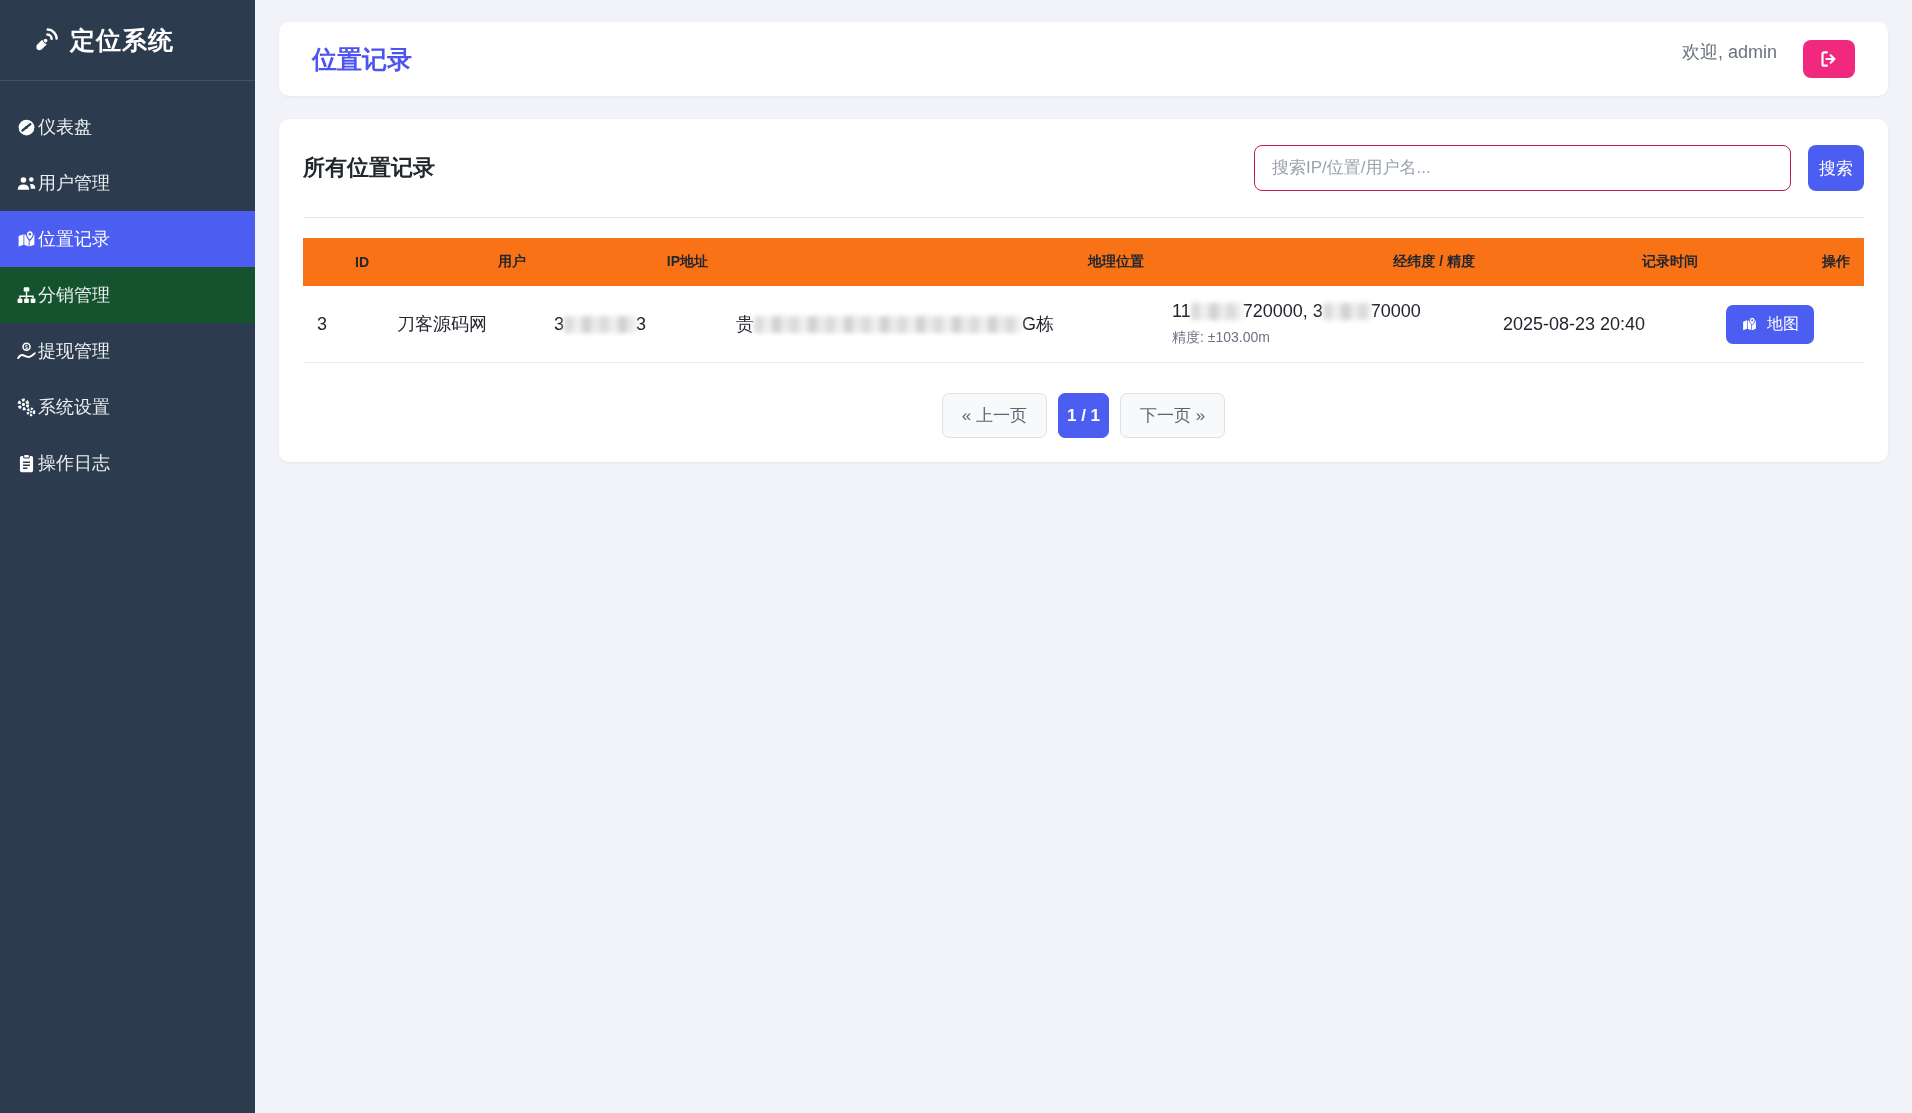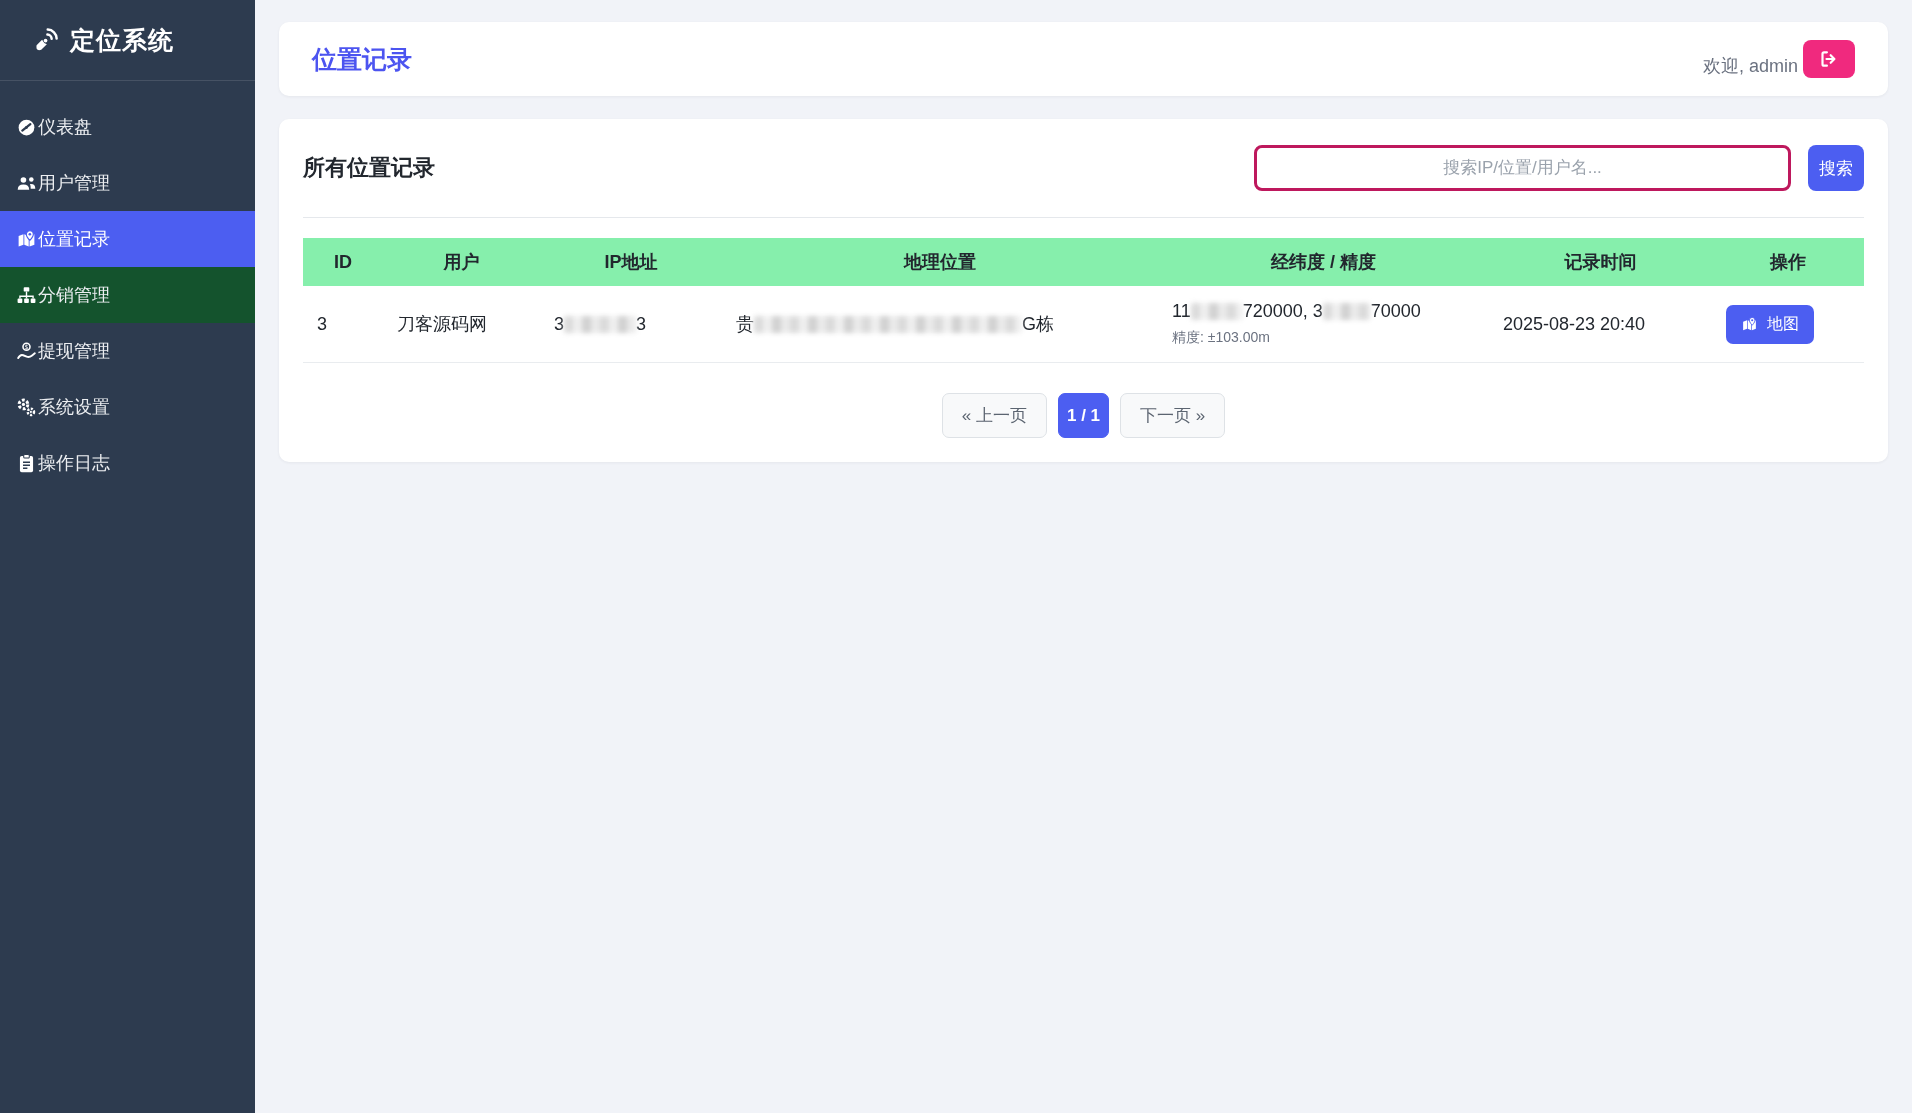--- a/index.html
+++ b/index.html
@@ -37,53 +37,52 @@
   .content { flex:1; padding:22px 24px; }
   .card {
     background:#fff; border-radius:10px;
     box-shadow:0 1px 3px rgba(30,41,59,0.06);
   }
   .header-card {
     height:74px; display:flex; align-items:center; justify-content:space-between;
     padding:0 33px;
   }
   .page-title { color:#4c54f0; font-size:25px; font-weight:bold; }
-  .header-right { display:flex; align-items:flex-end; gap:5px; }
+  .header-right { display:flex; align-items:flex-start; gap:26px; }
   .welcome { color:#6b7280; font-size:18px; }
   .logout-btn {
     width:52px; height:38px; border:none; border-radius:8px;
     background:#f0297e; display:flex; align-items:center; justify-content:center;
     cursor:pointer;
   }
   .logout-btn svg { width:20px; height:20px; }
 
   .main-card { margin-top:23px; padding:26px 24px 24px; }
   .card-head {
     display:flex; align-items:center; justify-content:space-between;
     padding-bottom:26px; border-bottom:1px solid #e5e8ec;
   }
   .card-heading { font-size:22px; font-weight:bold; color:#22272e; }
   .search-group { display:flex; align-items:center; gap:17px; }
   .search-input {
-    width:537px; height:46px; border:3px solid #be185d; border-radius:8px;
+    width:537px; height:46px; border:1px solid #be185d; border-radius:8px;
     padding:0 17px; font-size:17px; color:#374151; outline:none;
     font-family:inherit;
-    text-align:center;
   }
   .search-input::placeholder { color:#9aa2ac; }
   .search-btn {
     width:56px; height:46px; border:none; border-radius:8px;
     background:#4c5ef1; color:#fff; font-size:17px; cursor:pointer;
     font-family:inherit;
   }
 
   
   table { width:100%; border-collapse:collapse; margin-top:20px; table-layout:fixed; }
   thead th {
-    background:#86efac; text-align:center; font-size:18px; font-weight:bold;
+    background:#f97316; text-align:right; font-size:14px; font-weight:bold;
     color:#22272e; height:48px; padding:0 14px;
   }
   tbody td {
     font-size:18px; color:#22272e; padding:15px 14px;
     border-bottom:1px solid #e9ecef; vertical-align:middle;
   }
   .coords-line { white-space:nowrap; }
   .accuracy { font-size:14px; color:#6b7280; margin-top:7px; }
   .blur-box {
     display:inline-block; height:17px; border-radius:2px; vertical-align:-3px;

